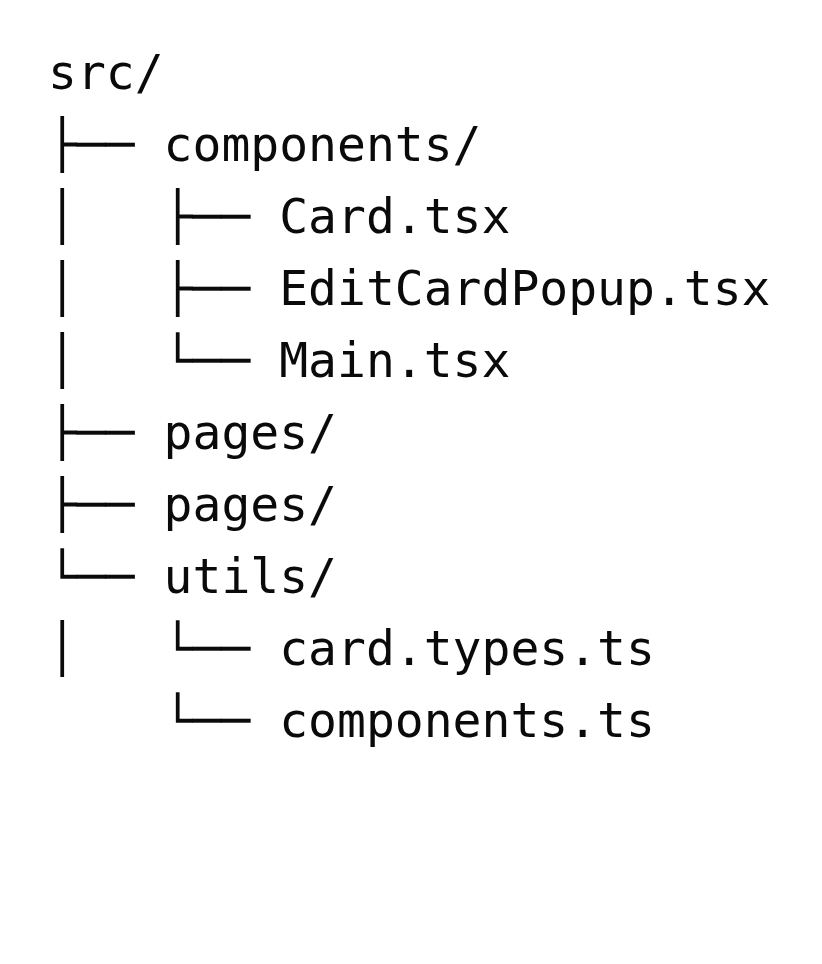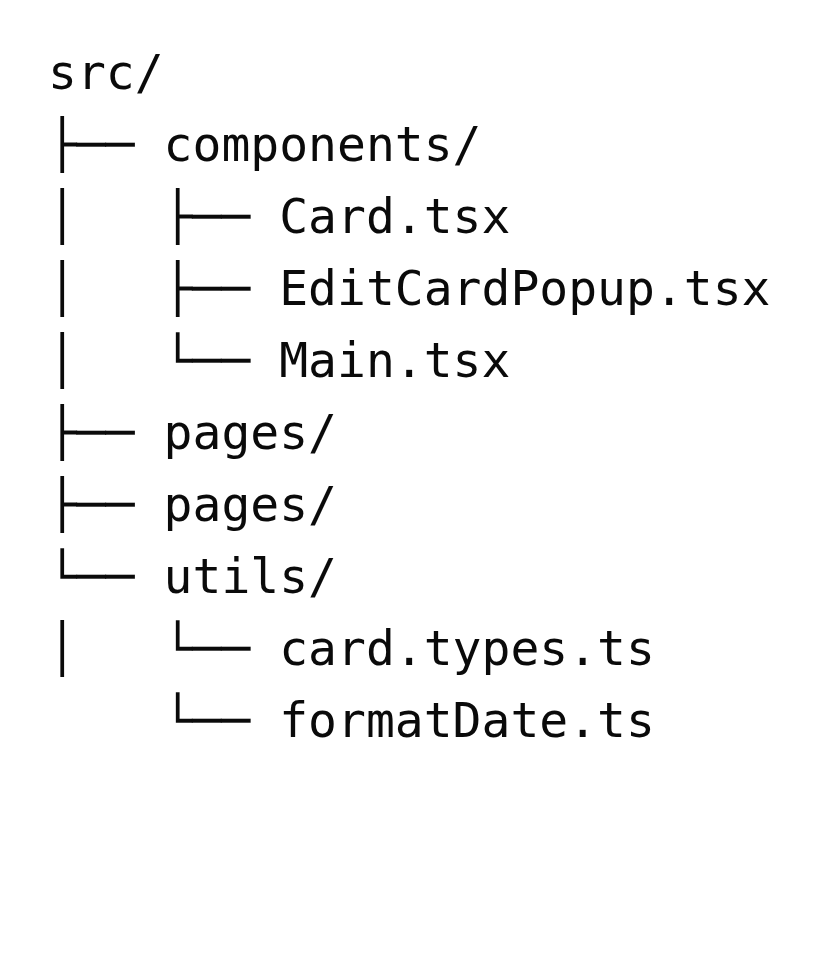--- a/index.html
+++ b/index.html
@@ -49,16 +49,16 @@
 
     <div class="tree-row"><span class="tree-prefix">├── </span><span class="tree-name">pages/</span></div>
 
 
     <div class="tree-row"><span class="tree-prefix">├── </span><span class="tree-name">pages/</span></div>
 
     <div class="tree-row"><span class="tree-prefix">└── </span><span class="tree-name">utils/</span></div>
 
     <div class="tree-row"><span class="tree-prefix">│   └── </span><span class="tree-name">card.types.ts</span></div>
 
-    <div class="tree-row"><span class="tree-prefix">    └── </span><span class="tree-name">formatDate.ts</span></div>
+    <div class="tree-row"><span class="tree-prefix">    └── </span><span class="tree-name">components.ts</span></div>
 
   </div>
 </div>
 
 </body></html>

